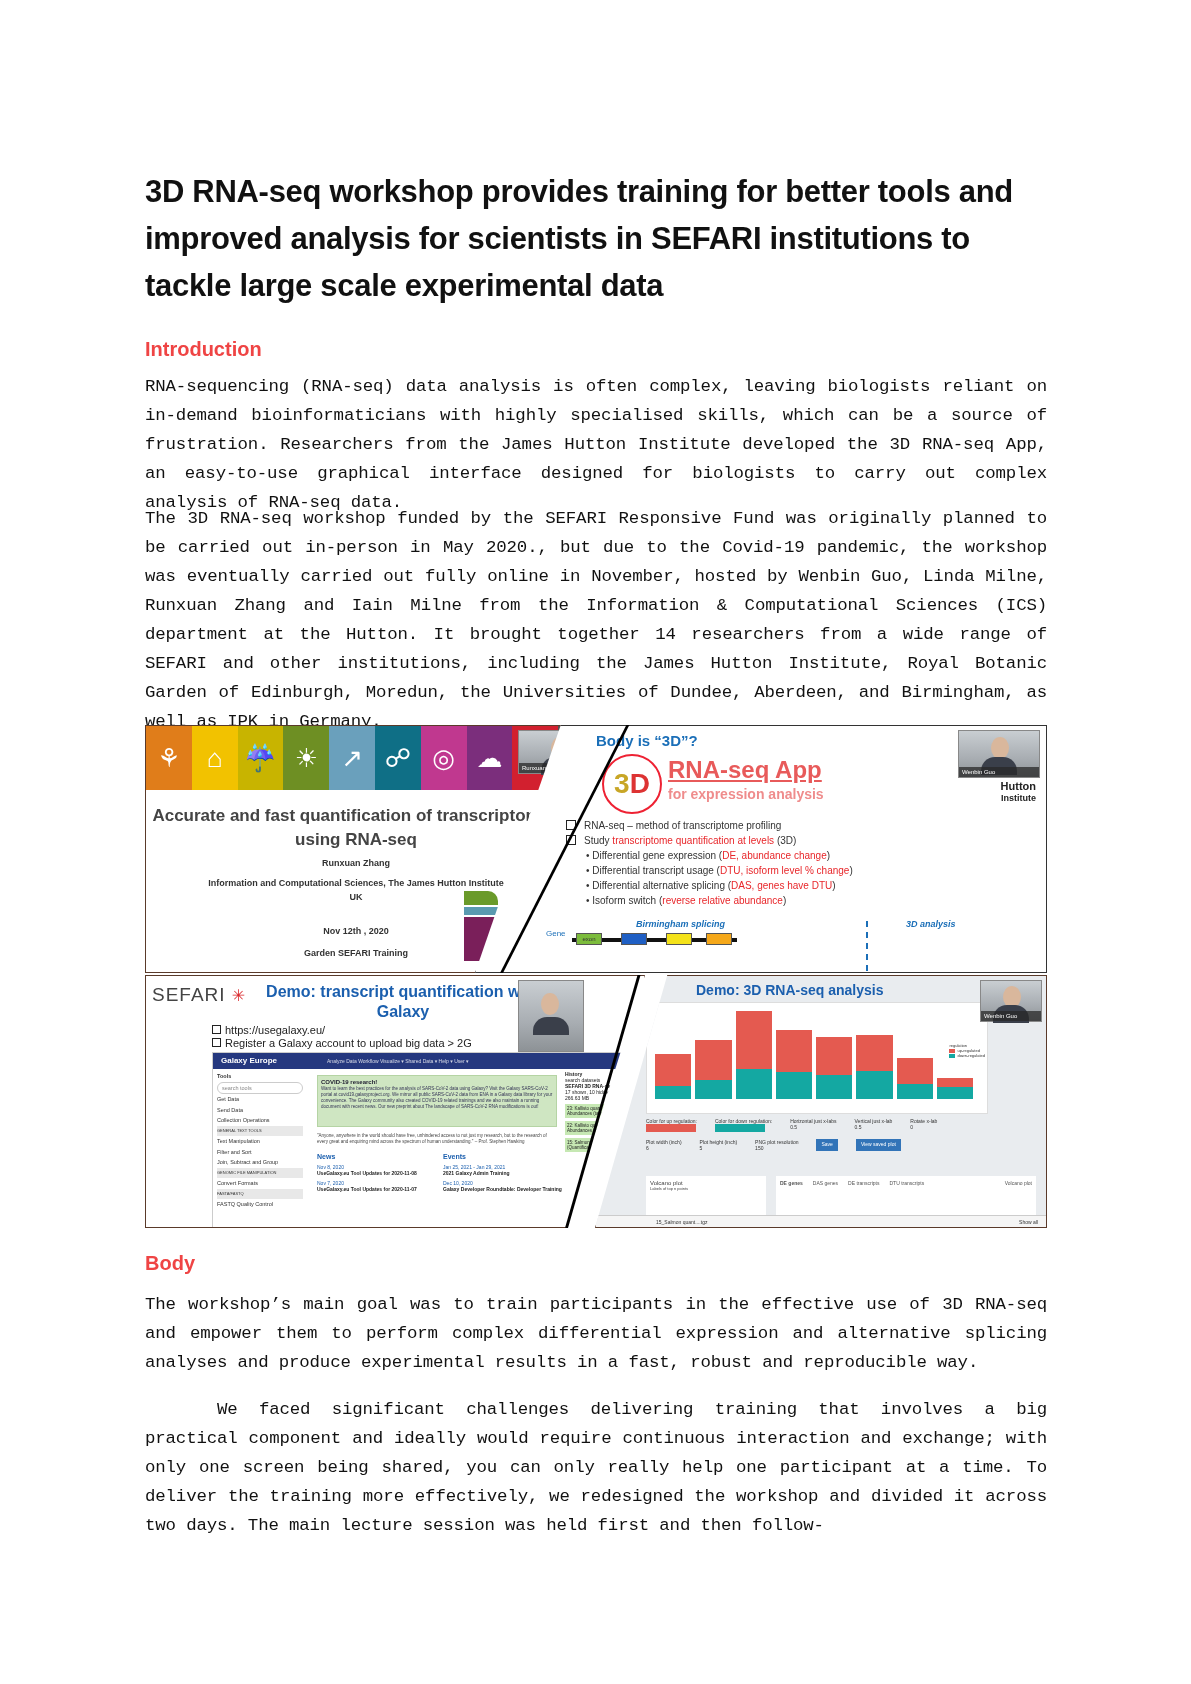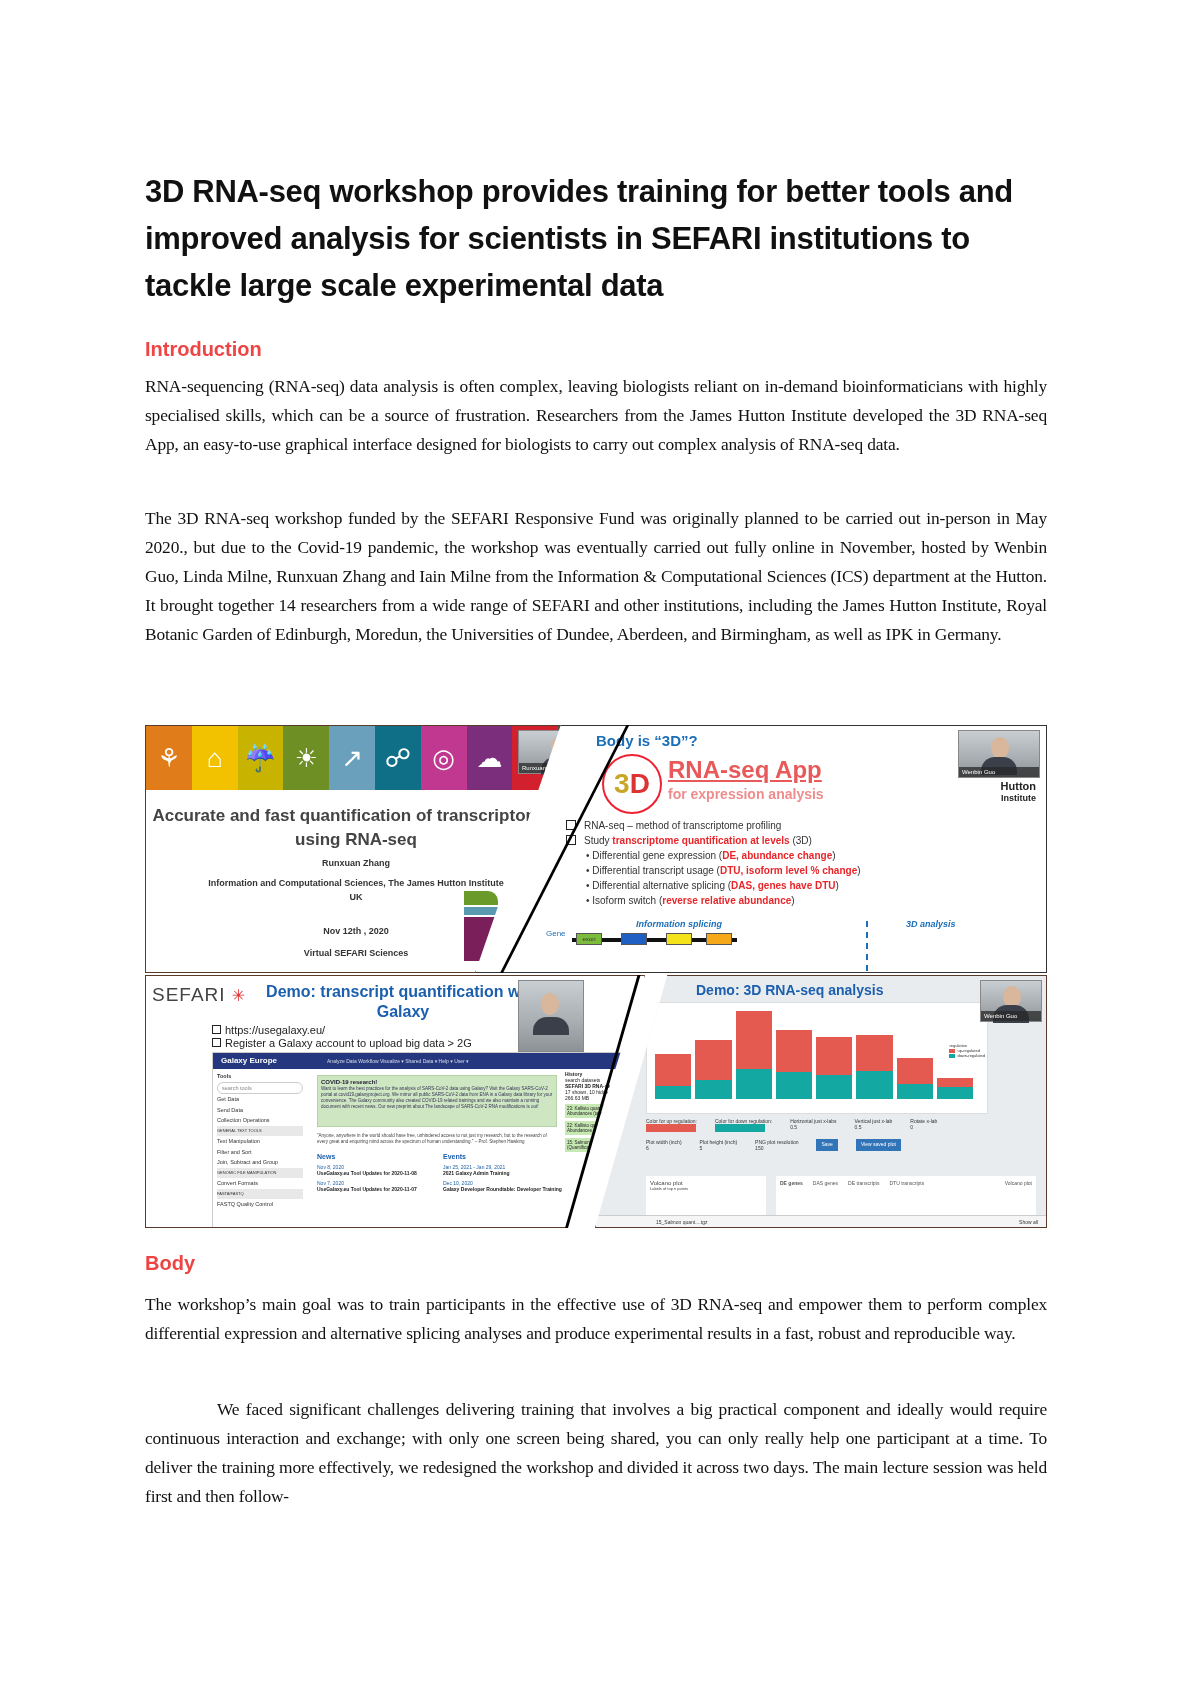--- a/index.html
+++ b/index.html
@@ -1,20 +1,20 @@
 <!DOCTYPE html>
 <html><head>
 <meta charset="utf-8">
 <style>
   html, body { margin: 0; padding: 0; background: #ffffff; }
   body { width: 1191px; height: 1684px; position: relative; overflow: hidden; font-family: "Liberation Sans", sans-serif; color: #111; }
   .page { position: absolute; left: 145px; top: 0; width: 902px; }
   h1.title { position: absolute; top: 168px; left: 0; width: 902px; margin: 0; font-family: "Liberation Sans", sans-serif; font-weight: bold; font-size: 31px; line-height: 47px; letter-spacing: -0.3px; color: #111; }
   h2.section { position: absolute; left: 0; margin: 0; font-family: "Liberation Sans", sans-serif; font-weight: bold; font-size: 20px; line-height: 26px; color: #ef4444; }
-  p.para { position: absolute; left: 0; width: 902px; margin: 0; font-family: Liberation Serif, serif; font-size: 17.4px; line-height: 29px; text-align: justify; color: #111; letter-spacing: -0.15px; }
+  p.para { position: absolute; left: 0; width: 902px; margin: 0; font-family: Liberation Mono, monospace; font-size: 17.4px; line-height: 29px; text-align: justify; color: #111; letter-spacing: -0.15px; }
   p.indent { text-indent: 72px; }
 
   
   .collage { position: absolute; left: 0; top: 725px; width: 902px; height: 503px; background: #fff; }
   .panel { position: absolute; overflow: hidden; border: 1px solid #5a3a2a; box-sizing: border-box; background: #fff; }
   .p-tl { left: 0; top: 0; width: 460px; height: 248px; clip-path: polygon(0 0, 100% 0, 77% 100%, 0 100%); }
   .p-tr { left: 330px; top: 0; width: 572px; height: 248px; clip-path: polygon(15% 0, 100% 0, 100% 100%, 0 100%); border-color:#333;}
   .p-bl { left: 0; top: 250px; width: 500px; height: 253px; clip-path: polygon(0 0, 100% 0, 84% 100%, 0 100%); }
   .p-br { left: 450px; top: 250px; width: 452px; height: 253px; clip-path: polygon(16% 0, 100% 0, 100% 100%, 0 100%); background:#e9ecef; }
   .divider { position:absolute; width:3px; background: repeating-linear-gradient(#000 0 100%); }
@@ -31,21 +31,21 @@
   .webcam .label { position: absolute; left: 0; bottom: 0; width: 100%; background: rgba(40,40,40,0.75); color: #fff; font-size: 6px; padding: 2px 3px; box-sizing: border-box; }
   .webcam .head { position:absolute; width: 18px; height: 22px; border-radius: 50%; background: #d9b79c; }
   .webcam .torso { position:absolute; width: 36px; height: 18px; border-radius: 14px 14px 0 0; background: #3a3f4a; }
 
   .tr-q { position:absolute; top: 6px; left: 120px; font-weight: bold; font-size: 15px; color: #1b6fb8; }
   .tr-logo { position:absolute; top: 28px; left: 126px; width: 56px; height: 56px; border: 2px solid #e23; border-radius: 50%; display:flex; align-items:center; justify-content:center; font-weight:bold; font-size: 28px; color: #d33; }
   .tr-logo .three { color: #c8a626; }
   .tr-app { position:absolute; top: 30px; left: 192px; font-weight:bold; font-size: 24px; color: #e85a5a; text-decoration: underline; }
   .tr-sub { position:absolute; top: 60px; left: 192px; font-size: 14px; font-weight:bold; color: #ef8c8c; }
   .tr-list { position:absolute; top: 92px; left: 90px; font-size: 10px; line-height: 15px; color: #333; }
-  .tr-list .red { color: #e8262a; font-weight: bold; }
+  .tr-list .red { color: #e8262a; font-weight: normal; }
   .tr-list .sq { display:inline-block; width:8px; height:8px; border:1px solid #222; margin-right:8px; vertical-align:-1px; }
   .tr-list .b { padding-left: 20px; }
   .hutton-txt { position:absolute; top: 52px; right: 10px; text-align:right; font-weight:bold; font-size: 11px; color:#222; line-height:12px; }
   .alt-splice { position:absolute; top: 193px; left: 160px; font-size: 9px; color: #1b6fb8; font-weight:bold; font-style: italic; }
   .ana3d { position:absolute; top: 193px; left: 430px; font-size: 9px; color: #1b6fb8; font-weight:bold; font-style: italic; }
   .gene-row { position:absolute; top: 212px; left: 96px; width: 165px; height: 4px; background:#111; }
   .exon { position:absolute; top: 207px; height: 10px; border:1px solid #555; font-size:6px; color:#333; text-align:center; line-height:10px; }
 
   .sefari { position:absolute; top: 8px; left: 6px; font-size: 19px; color:#444; letter-spacing: 1px; }
   .sefari .burst { color:#d9262a; font-size: 16px; }
@@ -111,21 +111,21 @@
       <div class="webcam" style="left:372px; top:4px; width:58px; height:42px;">
         <div class="head" style="left:32px; top:6px;"></div>
         <div class="torso" style="left:22px; top:26px;"></div>
         <div class="label">Runxuan Zhang</div>
       </div>
       <div class="slide-title-tl">Accurate and fast quantification of transcriptomes using RNA-seq</div>
       <div class="slide-small" style="top:132px;">Runxuan Zhang</div>
       <div class="slide-small" style="top:152px;">Information and Computational Sciences, The James Hutton Institute</div>
       <div class="slide-small" style="top:166px;">UK</div>
       <div class="slide-small" style="top:200px;">Nov 12th , 2020</div>
-      <div class="slide-small" style="top:222px;">Virtual SEFARI Sciences</div>
+      <div class="slide-small" style="top:222px;">Garden SEFARI Training</div>
       <div class="hutton-logo">
           <div class="w1"></div>
           <div class="w2"></div>
           <div class="w3"></div>
         </div>
     </div>
 
     <div class="panel p-tr">
       <div class="tr-q">Body is “3D”?</div>
       <div class="tr-logo">
@@ -144,21 +144,21 @@
         </div>
       <div class="webcam" style="right:6px; top:4px; width:80px; height:46px;">
         <div class="head" style="left:32px; top:6px;"></div>
         <div class="torso" style="left:22px; top:26px;"></div>
         <div class="label">Wenbin Guo</div>
       </div>
       <div class="hutton-txt" style="top:54px;">
           <div>Hutton</div>
           <div style="font-size:9px;">Institute</div>
         </div>
-      <div class="alt-splice">Information splicing</div>
+      <div class="alt-splice">Birmingham splicing</div>
       <div class="ana3d">3D analysis</div>
       <div style="position:absolute; top:203px; left:70px; font-size:8px; color:#1b6fb8;">Gene</div>
       <div class="gene-row"></div>
       <div class="exon" style="left:100px; width:24px; background:#7cbc3c;">exon</div>
       <div class="exon" style="left:145px; width:24px; background:#1f5fc4;"></div>
       <div class="exon" style="left:190px; width:24px; background:#f4e21a;"></div>
       <div class="exon" style="left:230px; width:24px; background:#f5a81a;"></div>
       <div style="position:absolute; top:195px; left:390px; width:2px; height:50px; border-left:2px dashed #1b6fb8;"></div>
     </div>
 

